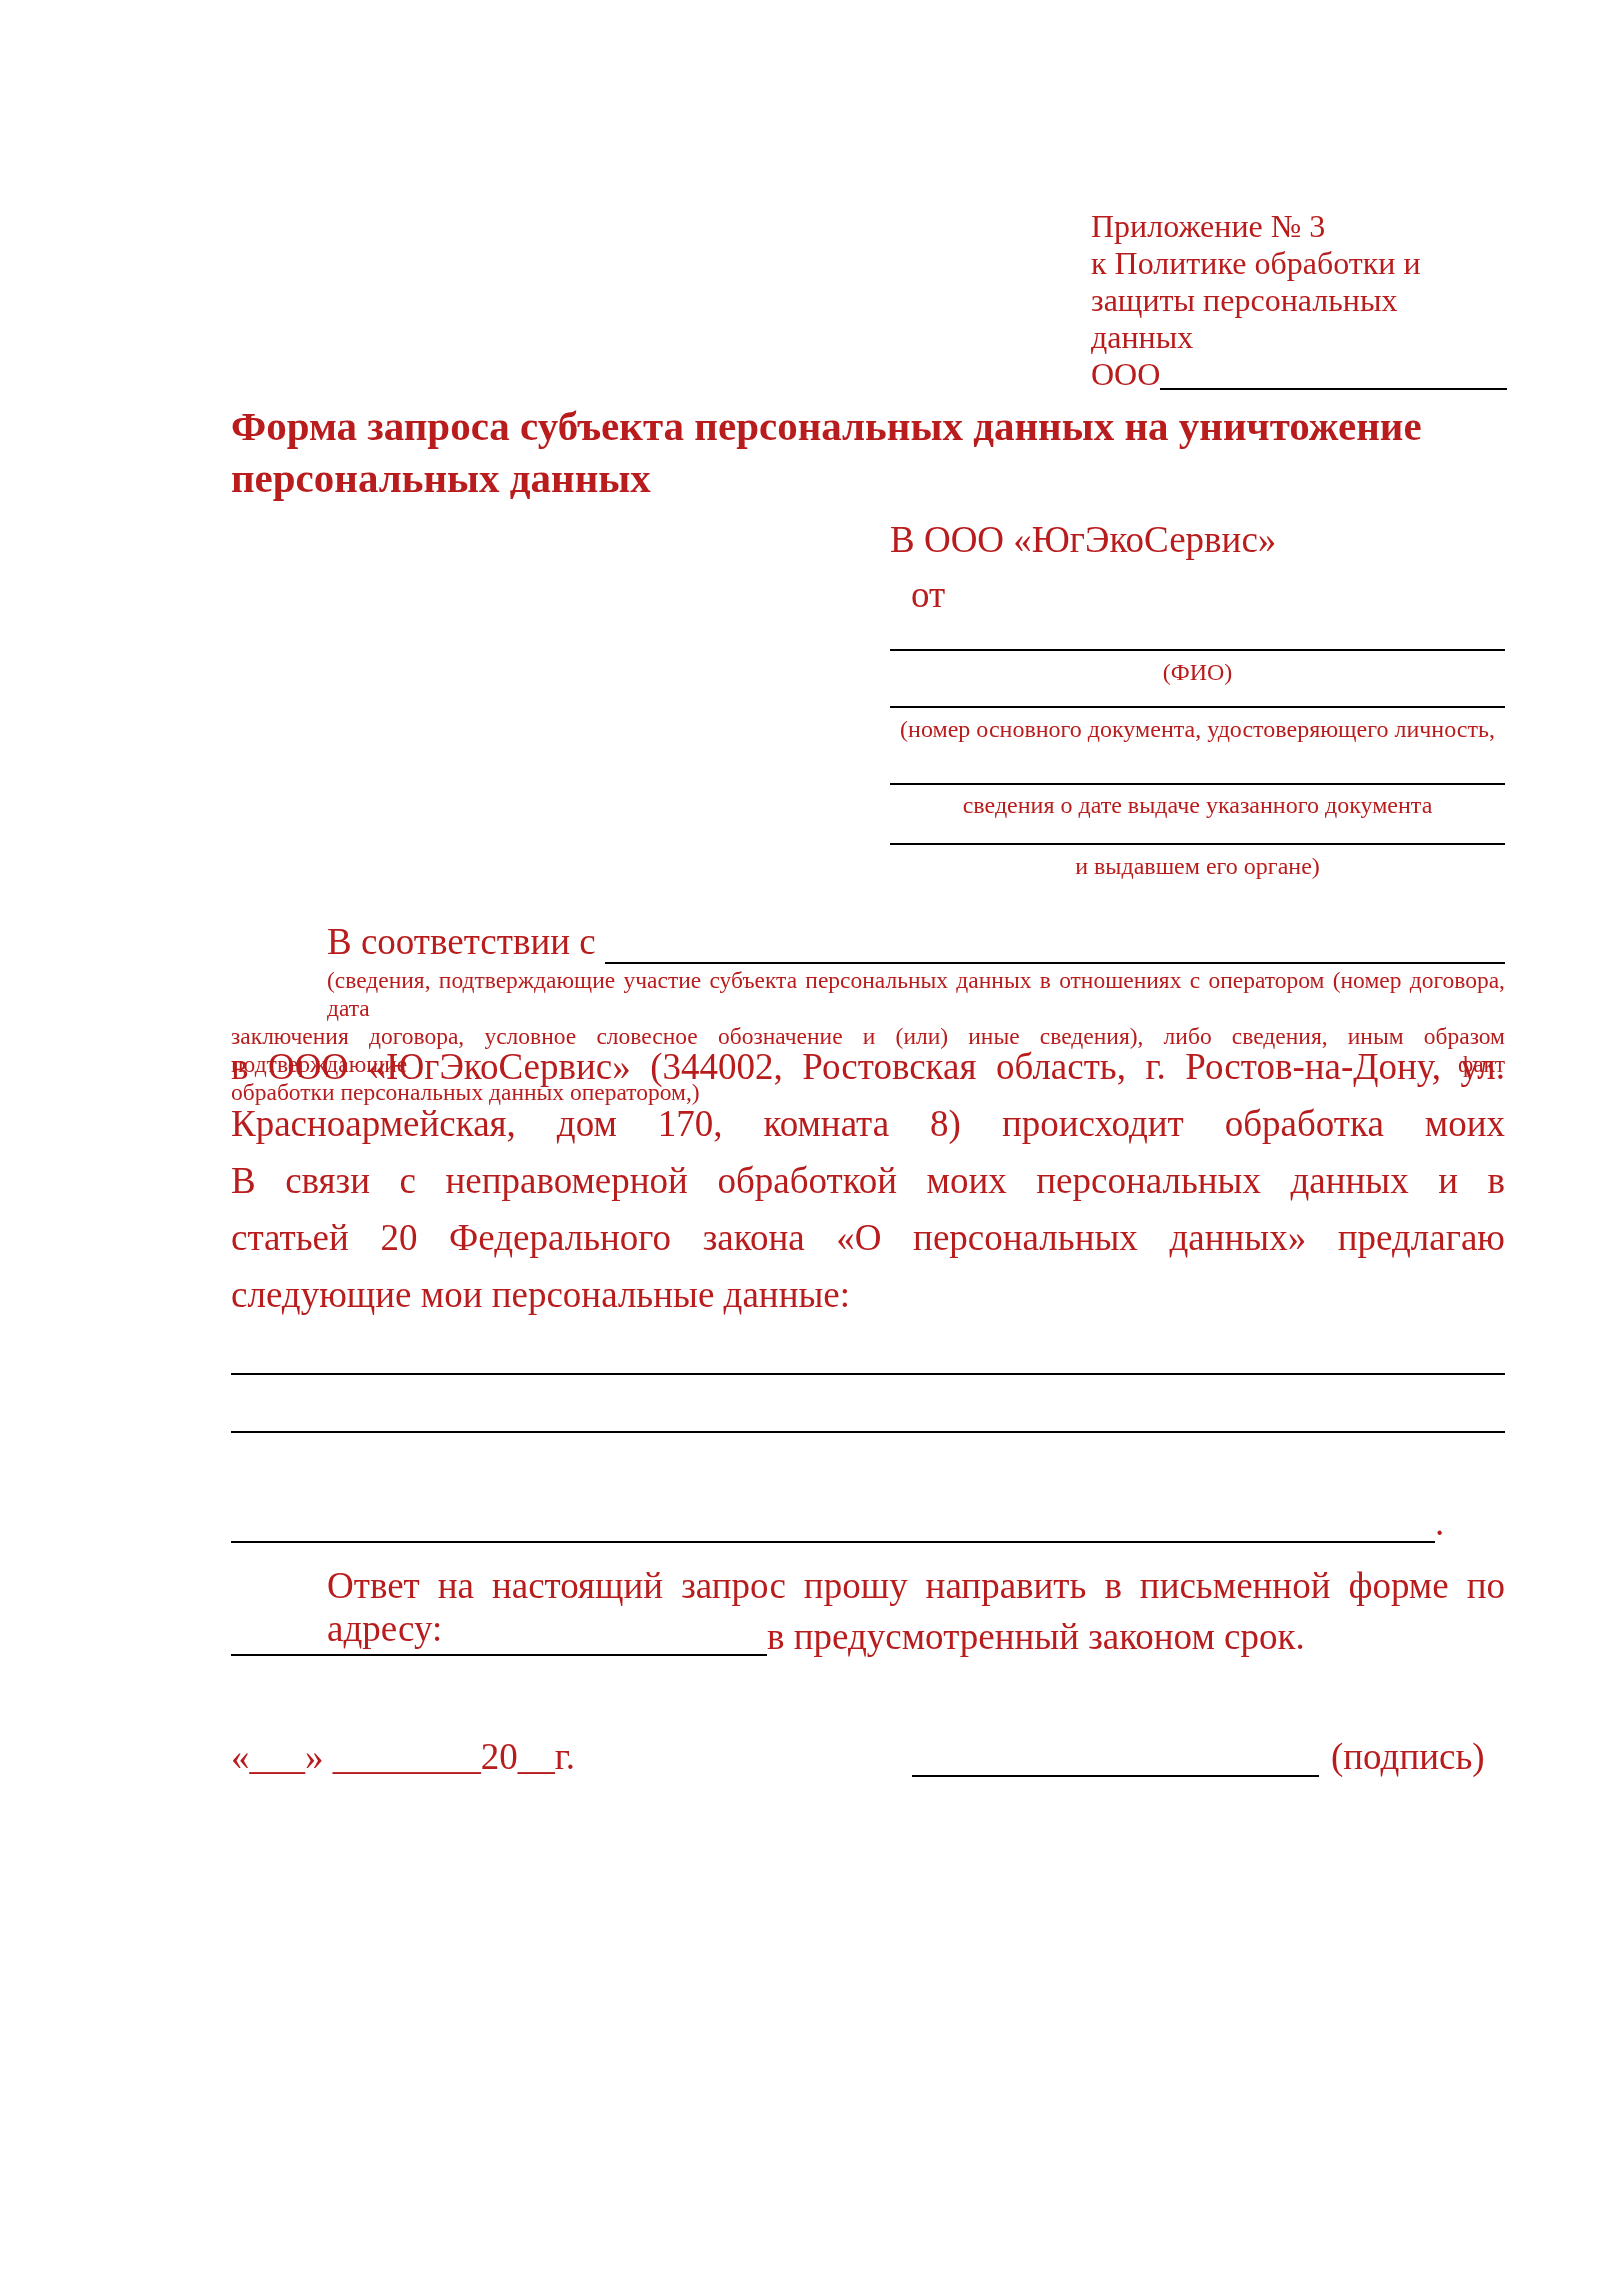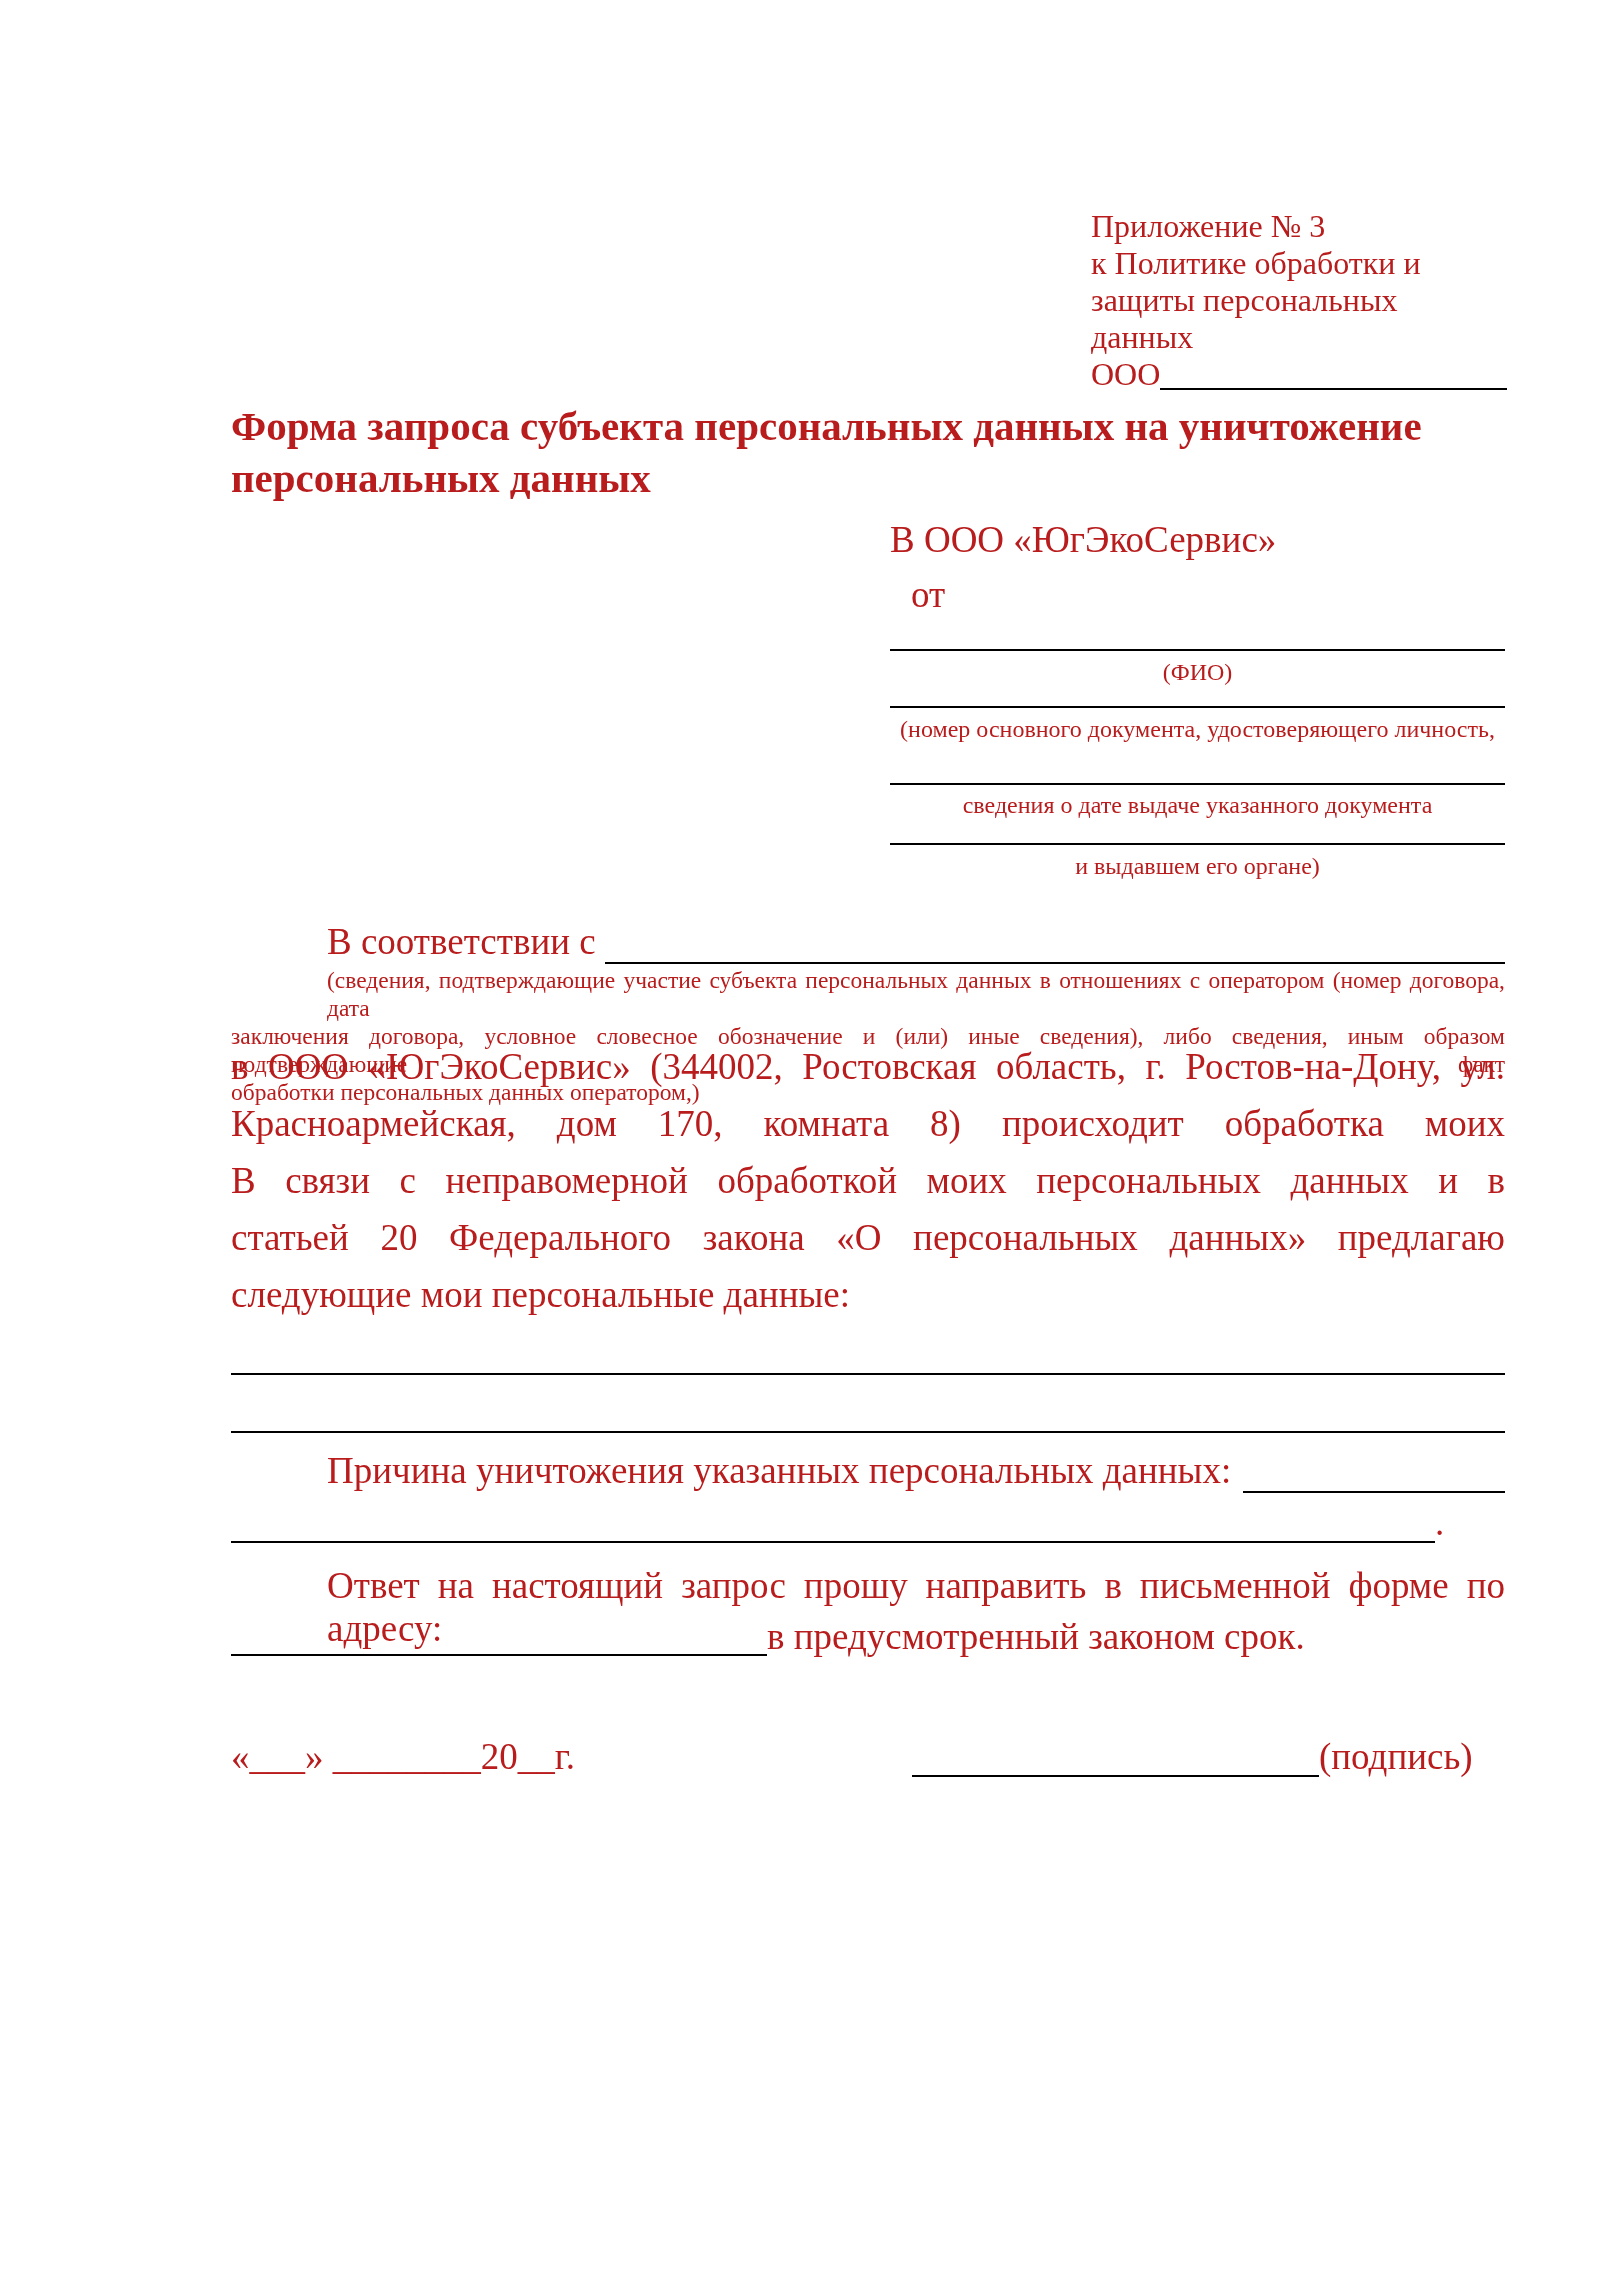--- a/index.html
+++ b/index.html
@@ -45,21 +45,21 @@
   
   .hr3row{left:231px;top:1502px;width:1274px;height:41px;display:flex;font-size:37px;line-height:41px;}
   .hr3row .fill{width:1204px;border-bottom:2.9px solid #000;}
   
   .resp{left:231px;top:1564px;width:1274px;font-size:37px;line-height:43px;text-align:justify;text-align-last:justify;padding-left:96px;box-sizing:border-box;}
   
   .srok{left:231px;top:1617px;width:1274px;height:39px;display:flex;font-size:37px;line-height:39px;}
   .srok .fill{width:536px;border-bottom:2.9px solid #000;}
   
   .date{left:231px;top:1737px;font-size:37px;line-height:39px;white-space:nowrap;}
-  .sign{left:912px;top:1737px;height:40px;display:flex;font-size:37px;line-height:40px;}
+  .sign{left:912px;top:1737px;height:40px;display:flex;font-size:37px;line-height:40px;gap:12px;}
   .sign .fill{width:407px;border-bottom:2.9px solid #000;}
 </style>
 </head>
 <body>
 
 <div class="page">
 
   <div class="abs annex">
     <div>Приложение № 3</div>
     <div>к Политике обработки и</div>
@@ -104,24 +104,20 @@
     <div class="j">в ООО «ЮгЭкоСервис» (344002, Ростовская область, г. Ростов-на-Дону, ул.</div>
     <div class="j">Красноармейская, дом 170, комната 8) происходит обработка моих персональных данных.</div>
     <div class="j">В связи с неправомерной обработкой моих персональных данных и в соответствии со</div>
     <div class="j">статьей 20 Федерального закона «О персональных данных» предлагаю уничтожить</div>
     <div>следующие мои персональные данные:</div>
   </div>
 
   <div class="abs hr1"></div>
   <div class="abs hr2"></div>
 
-  <div class="abs reason">
-    <span class="lbl">Причина уничтожения указанных персональных данных:</span>
-    <span class="fill"></span>
-  </div>
 
   <div class="abs hr3row">
     <span class="fill"></span>
     <span>.</span>
   </div>
 
   <div class="abs resp">Ответ на настоящий запрос прошу направить в письменной форме по адресу:</div>
 
   <div class="abs srok">
     <span class="fill"></span>

